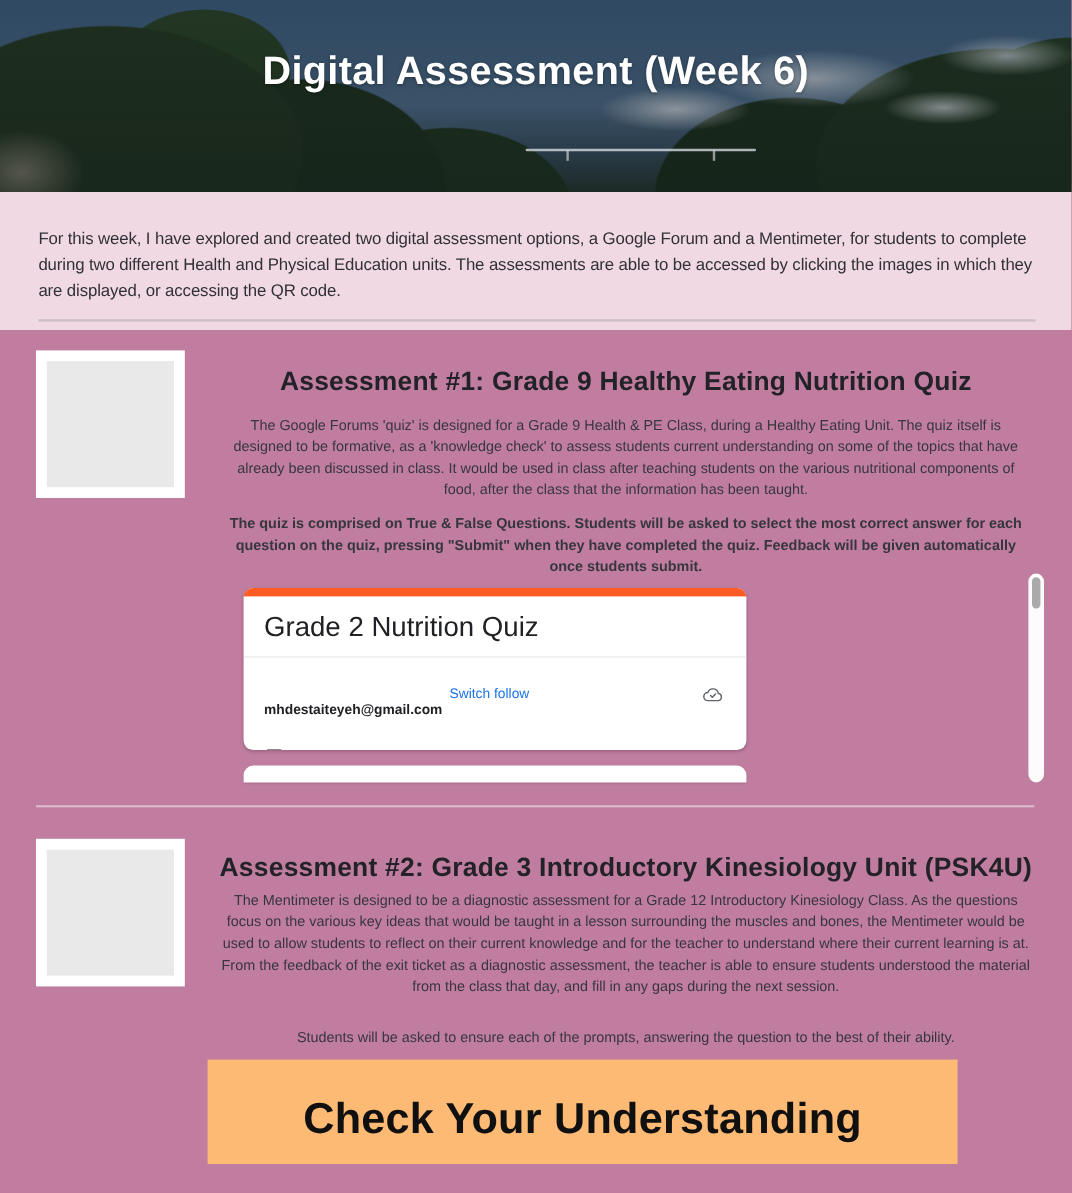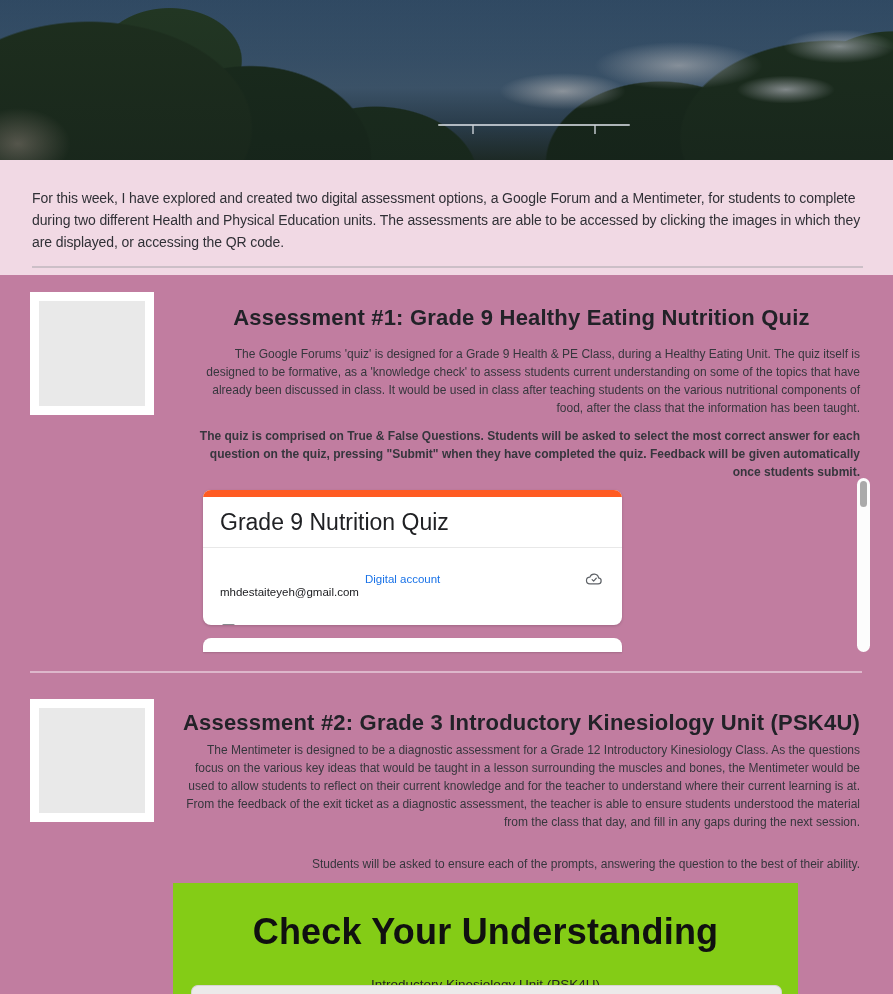--- a/index.html
+++ b/index.html
@@ -44,96 +44,97 @@
   .section-2{height:321px;}
   .divider-dark{position:absolute;left:30px;right:31px;bottom:0;height:2px;
                 background:rgba(255,255,255,.45);}
   .img-frame{position:absolute;left:30px;width:124px;height:123px;background:#fff;
              box-sizing:border-box;padding:9px;cursor:pointer;}
   .img-frame .img-inner{width:100%;height:100%;background:#e9e9e9;}
   .frame-1{top:17px;} .frame-2{top:26px;}
   .content{position:absolute;left:173px;top:0;width:697px;}
   .sec-heading{position:absolute;left:0;width:100%;text-align:center;margin:0;
     color:#222228;font-size:22px;font-weight:bold;letter-spacing:.2px;}
-  .sec-para{position:absolute;left:10px;width:677px;text-align:right;margin:0;
+  .sec-para{position:absolute;left:10px;width:677px;text-align:center;margin:0;
     color:#36363d;font-size:12px;line-height:18px;}
 
   
   .form-embed{position:absolute;left:0;top:203px;width:697px;height:176px;}
   .gform-card{position:absolute;left:30px;top:12px;width:419px;height:135px;
     background:#fff;border-radius:8px;box-shadow:0 1px 3px rgba(0,0,0,.18);
     overflow:hidden;box-sizing:border-box;}
   .gform-accent{height:7px;background:#ff5b22;}
   .gform-body{padding:8px 17px 0 17px;}
   .gform-title{font-size:23px;color:#202124;font-weight:400;margin:4px 0 0 0;}
   .gform-subtitle{font-size:11.5px;color:#202124;margin-top:10px;}
   .gform-divider{height:1px;background:#e8e8e8;margin:11px -17px 0 -17px;}
   .gform-row{display:flex;align-items:center;margin-top:11px;font-size:11.5px;}
-  .gform-email{font-weight:normal;color:#202124;margin-top:27px;}
+  .gform-email{font-weight:bold;color:#202124;margin-top:27px;}
   .gform-switch{color:#1a73e8;margin-left:6px;cursor:pointer;}
   .gform-cloud{margin-left:auto;width:22px;height:18px;}
   .gform-row2{display:flex;align-items:center;margin-top:24px;font-size:11px;color:#5f6368;}
   .gform-mail-ic{width:17px;height:15px;margin-right:9px;}
   .gform-card-partial{position:absolute;left:30px;top:160px;width:419px;height:14px;
     background:#fff;border-radius:8px 8px 0 0;box-shadow:0 1px 2px rgba(0,0,0,.15);}
   .scrollbar-track{position:absolute;left:684px;top:0;width:13px;height:174px;
     background:#fcfcfc;border-radius:7px;}
   .scrollbar-thumb{position:absolute;left:3px;top:3px;width:7px;height:26px;
     background:#aaa;border-radius:4px;}
 
   
   .h1-a{top:30px;} .p1-a{top:70px;} .p2-a{top:152px;font-weight:bold;}
   .h1-b{top:37px;} .p1-b{top:68px;} .p2-b{top:182px;}
 
   
-  .menti-box{position:absolute;left:0;top:210px;width:625px;height:111px;
-    background:#84cc16;overflow:hidden;}
+  .menti-box{position:absolute;left:0;top:210px;width:625px;height:87px;
+    background:#fdba74;overflow:hidden;}
   .menti-title{position:absolute;top:28px;left:0;width:100%;text-align:center;margin:0;
     color:#101010;font-size:36px;font-weight:bold;letter-spacing:.2px;}
   .menti-subtitle{position:absolute;top:94px;left:0;width:100%;text-align:center;
     color:#222;font-size:13.5px;}
   .menti-bar{position:absolute;top:102px;left:18px;width:589px;height:12px;
     background:#eceaea;border:1px solid #d8d4d4;border-bottom:none;border-radius:7px 7px 0 0;}
 </style>
 </head>
 <body>
 
 <div class="page">
 
   <div class="hero">
     <div class="bridge">
       <div class="bridge-post l"></div>
       <div class="bridge-post r"></div>
       <div class="bridge-deck"></div>
     </div>
+    <h1 class="hero-title">Digital Assessment (Week 6)</h1>
   </div>
 
   <div class="intro">
     <div class="intro-text">For this week, I have explored and created two digital assessment options, a Google Forum and a Mentimeter, for students to complete during two different Health and Physical Education units. The assessments are able to be accessed by clicking the images in which they are displayed, or accessing the QR code.</div>
     <div class="divider-light"></div>
   </div>
 
   <div class="section section-1">
     <div class="img-frame frame-1">
       <div class="img-inner"></div>
     </div>
     <div class="content">
       <h2 class="sec-heading h1-a">Assessment #1: Grade 9 Healthy Eating Nutrition Quiz</h2>
       <p class="sec-para p1-a">The Google Forums 'quiz' is designed for a Grade 9 Health &amp; PE Class, during a Healthy Eating Unit. The quiz itself is designed to be formative, as a 'knowledge check' to assess students current understanding on some of the topics that have already been discussed in class. It would be used in class after teaching students on the various nutritional components of food, after the class that the information has been taught.</p>
       <p class="sec-para p2-a">The quiz is comprised on True &amp; False Questions. Students will be asked to select the most correct answer for each question on the quiz, pressing "Submit" when they have completed the quiz. Feedback will be given automatically once students submit.</p>
 
       <div class="form-embed">
         <div class="gform-card">
           <div class="gform-accent"></div>
           <div class="gform-body">
-            <div class="gform-title">Grade 9 Nutrition Quiz</div>
+            <div class="gform-title">Grade 2 Nutrition Quiz</div>
             <div class="gform-divider"></div>
             <div class="gform-row">
               <span class="gform-email">mhdestaiteyeh@gmail.com</span>
-              <span class="gform-switch">Digital account</span>
+              <span class="gform-switch">Switch follow</span>
               <svg class="gform-cloud" viewBox="0 0 24 24" fill="none" stroke="#5f6368" stroke-width="1.6">
                 <path d="M6.5 18.5h11a4 4 0 0 0 .6-7.96 6 6 0 0 0-11.6-1.1A4.3 4.3 0 0 0 6.5 18.5z"></path>
                 <path d="M9.5 12.8l2 2 3.5-3.8" stroke-linecap="round" stroke-linejoin="round"></path>
               </svg>
             </div>
             <div class="gform-row2">
               <svg class="gform-mail-ic" viewBox="0 0 24 24" fill="none" stroke="#5f6368" stroke-width="1.7">
                 <rect x="2.5" y="4.5" width="19" height="14" rx="1.5"></rect>
                 <path d="M3 5.5l9 6.5 9-6.5"></path>
                 <circle cx="19" cy="17.5" r="4.2" fill="#5f6368" stroke="none"></circle>

